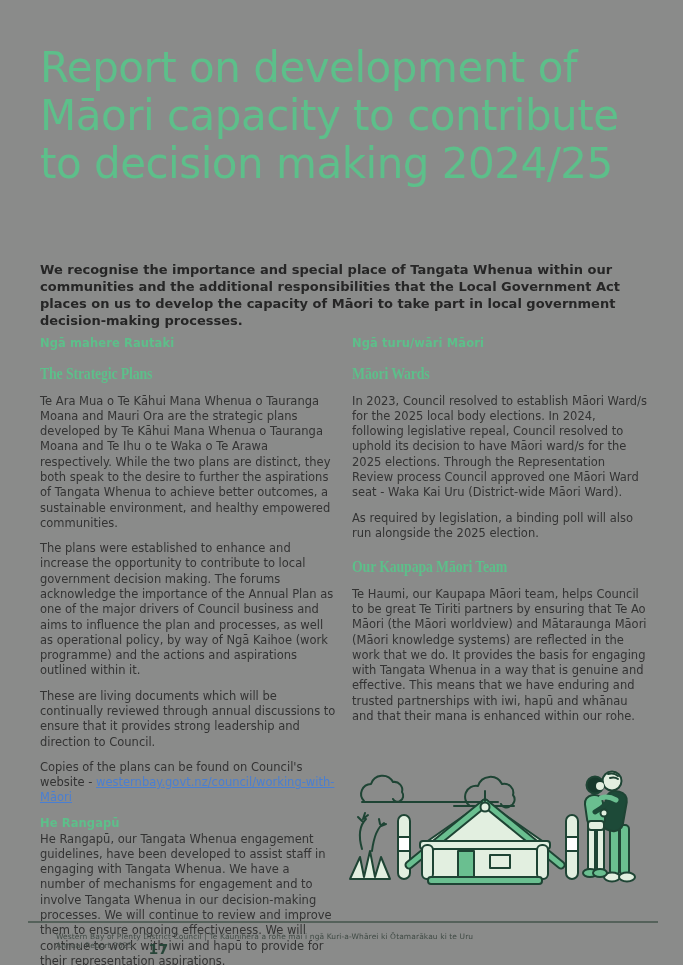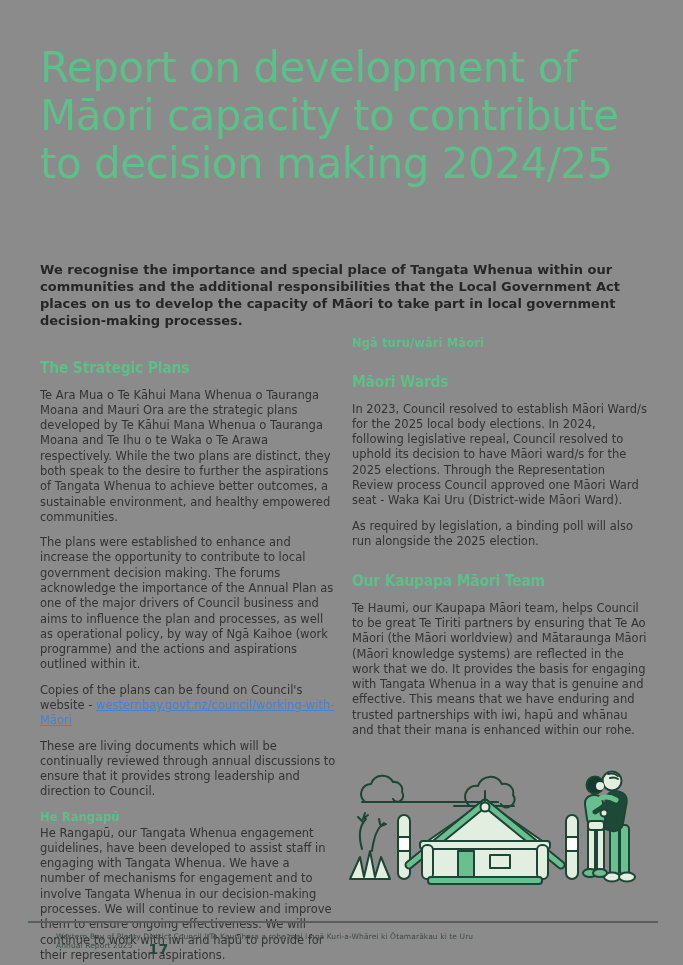--- a/index.html
+++ b/index.html
@@ -48,21 +48,21 @@
 
   .kicker {
     font-size: 11.5px;
     font-weight: 700;
     color: #5dbf8a;
     margin: 0 0 2px 0;
     letter-spacing: 0.1px;
   }
   .kicker.sec-gap { margin-top: 5px; }
 
-  h2.heading { margin: 16px 0 8px 0; line-height: 1.15; }
+  h2.heading { margin: 8px 0 8px 0; line-height: 1.15; font-family: Liberation Serif, serif; }
   .hx {
     display: inline-block;
     transform: scaleX(0.84);
     transform-origin: 0 60%;
     white-space: nowrap;
     font-size: 16.5px;
     font-weight: 700;
     letter-spacing: -0.2px;
     color: #5dbf8a;
   }
@@ -116,25 +116,26 @@
 </head>
 <body>
 
 <div class="page">
 
   <h1 class="title">Report on development of Māori capacity to contribute to decision making 2024/25</h1>
 
   <p class="intro">We recognise the importance and special place of Tangata Whenua within our communities and the additional responsibilities that the Local Government Act places on us to develop the capacity of Māori to take part in local government decision-making processes.</p>
 
   <div class="col col-left">
+    <div class="kicker">Ngā mahere Rautaki</div>
     <h2 class="heading"><span class="hx">The Strategic Plans</span></h2>
     <p class="body">Te Ara Mua o Te Kāhui Mana Whenua o Tauranga Moana and Mauri Ora are the strategic plans developed by Te Kāhui Mana Whenua o Tauranga Moana and Te Ihu o te Waka o Te Arawa respectively. While the two plans are distinct, they both speak to the desire to further the aspirations of Tangata Whenua to achieve better outcomes, a sustainable environment, and healthy empowered communities.</p>
     <p class="body">The plans were established to enhance and increase the opportunity to contribute to local government decision making. The forums acknowledge the importance of the Annual Plan as one of the major drivers of Council business and aims to influence the plan and processes, as well as operational policy, by way of Ngā Kaihoe (work programme) and the actions and aspirations outlined within it.</p>
+    <p class="body">These are living documents which will be continually reviewed through annual discussions to ensure that it provides strong leadership and direction to Council.</p>
     <p class="body"><span>Copies of the plans can be found on Council's website - </span><a class="link">westernbay.govt.nz/council/working-with-Māori</a></p>
-    <p class="body">These are living documents which will be continually reviewed through annual discussions to ensure that it provides strong leadership and direction to Council.</p>
     <div class="kicker sec-gap">He Rangapū</div>
     <p class="body">He Rangapū, our Tangata Whenua engagement guidelines, have been developed to assist staff in engaging with Tangata Whenua. We have a number of mechanisms for engagement and to involve Tangata Whenua in our decision-making processes. We will continue to review and improve them to ensure ongoing effectiveness. We will continue to work with iwi and hapū to provide for their representation aspirations.</p>
   </div>
 
   <div class="col col-right">
     <div class="kicker">Ngā turu/wāri Māori</div>
     <h2 class="heading"><span class="hx">Māori Wards</span></h2>
     <p class="body">In 2023, Council resolved to establish Māori Ward/s for the 2025 local body elections. In 2024, following legislative repeal, Council resolved to uphold its decision to have Māori ward/s for the 2025 elections. Through the Representation Review process Council approved one Māori Ward seat - Waka Kai Uru (District-wide Māori Ward).</p>
     <p class="body">As required by legislation, a binding poll will also run alongside the 2025 election.</p>
     <h2 class="heading"><span class="hx">Our Kaupapa Māori Team</span></h2>

